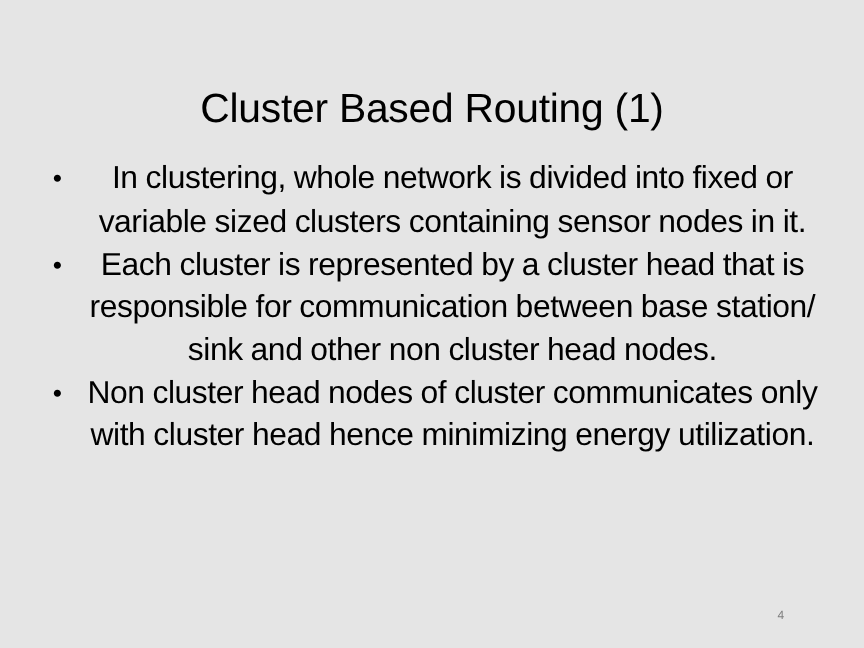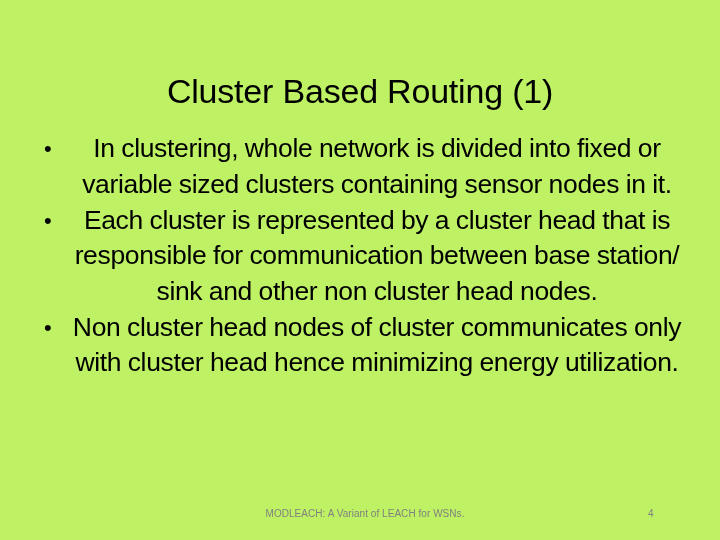--- a/index.html
+++ b/index.html
@@ -10,21 +10,21 @@
     width: 720px;
     height: 540px;
     background: #ffffff;
     font-family: "Liberation Sans", "DejaVu Sans", sans-serif;
     overflow: hidden;
   }
   .slide {
     position: relative;
     width: 720px;
     height: 540px;
-    background: #bef264;
+    background: #e5e5e5;
     box-sizing: border-box;
   }
   .slide-title {
     position: absolute;
     left: 40px;
     top: 46px;
     width: 640px;
     text-align: center;
     font-size: 34px;
     line-height: 44px;
@@ -124,17 +124,16 @@
 
       <li class="bullet-item">
         <span class="bullet-marker">•</span>
         <span class="bullet-text">Non cluster head nodes of cluster communicates only with cluster head hence minimizing energy utilization.</span>
       </li>
 
     </ul>
   </div>
 
   <div class="footer">
-    <div class="footer-text">MODLEACH: A Variant of LEACH for WSNs.</div>
     <div class="footer-pagenum">4</div>
   </div>
 
 </div>
 
 </body></html>

